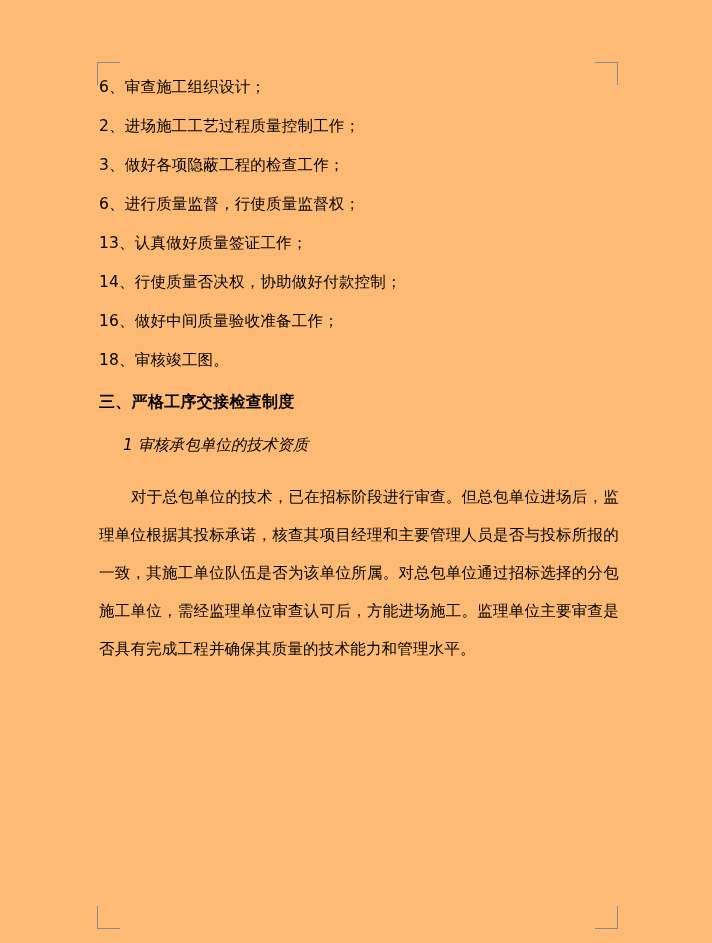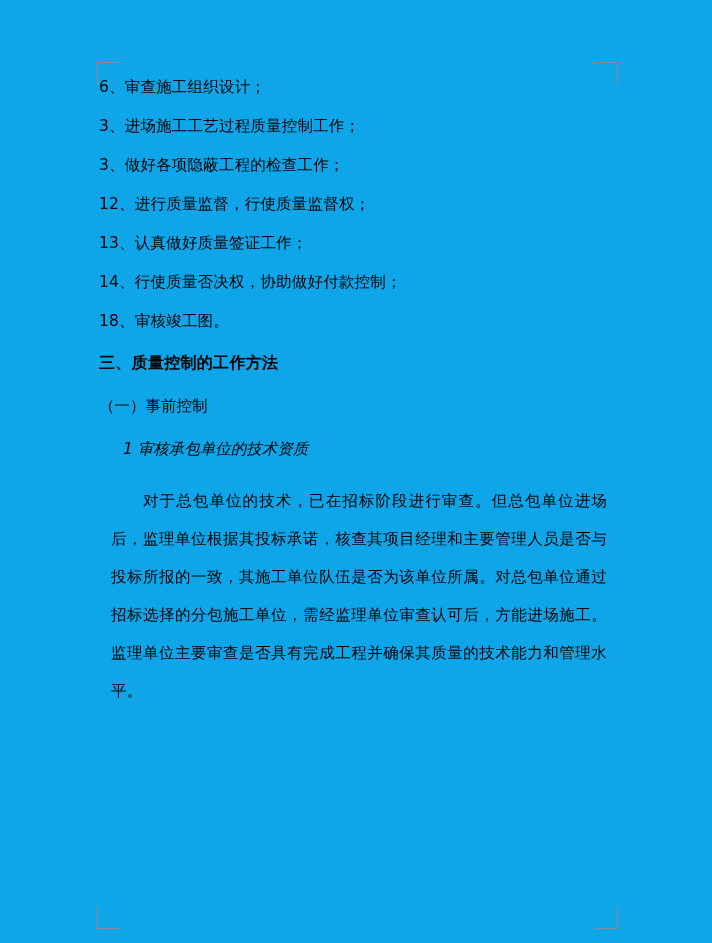--- a/index.html
+++ b/index.html
@@ -11,21 +11,21 @@
     width: 712px;
     height: 943px;
     font-family: "DejaVu Sans", "Liberation Sans", sans-serif;
     color: #000000;
     position: relative;
     overflow: hidden;
   }
   .page {
     position: absolute;
     inset: 0;
-    background: #0ea5e9;
+    background: #fdba74;
   }
   
   .mark {
     position: absolute;
     width: 22px;
     height: 22px;
   }
   .mark.tl { left: 97px;  top: 62px;  border-left: 1px solid #8c8c8c; border-top: 1px solid #8c8c8c; }
   .mark.tr { left: 595px; top: 62px;  border-right: 1px solid #8c8c8c; border-top: 1px solid #8c8c8c; }
   .mark.bl { left: 97px;  top: 906px; border-left: 1px solid #8c8c8c; border-bottom: 1px solid #8c8c8c; }
@@ -60,46 +60,46 @@
   .indent1 {
     font-size: 15.5px;
     margin: 0 0 22px 0;
     padding-left: 24px;
     white-space: nowrap;
     font-style: italic;
   }
   .para {
     font-size: 15.5px;
     line-height: 38px;
-    margin: 12px;
+    margin: 0;
     text-align: justify;
     text-justify: inter-ideograph;
     text-indent: 32px;
     letter-spacing: 0.2px;
   }
 </style>
 </head>
 <body>
 
 <div class="page">
 
   <div class="mark tl"></div>
   <div class="mark tr"></div>
   <div class="mark bl"></div>
   <div class="mark br"></div>
 
   <div class="content">
 
     <p class="line">6、审查施工组织设计；</p>
-    <p class="line">3、进场施工工艺过程质量控制工作；</p>
+    <p class="line">2、进场施工工艺过程质量控制工作；</p>
     <p class="line">3、做好各项隐蔽工程的检查工作；</p>
-    <p class="line">12、进行质量监督，行使质量监督权；</p>
+    <p class="line">6、进行质量监督，行使质量监督权；</p>
     <p class="line">13、认真做好质量签证工作；</p>
     <p class="line">14、行使质量否决权，协助做好付款控制；</p>
+    <p class="line">16、做好中间质量验收准备工作；</p>
     <p class="line">18、审核竣工图。</p>
 
-    <p class="heading">三、质量控制的工作方法</p>
-    <p class="subhead">（一）事前控制</p>
+    <p class="heading">三、严格工序交接检查制度</p>
     <p class="indent1">1 审核承包单位的技术资质</p>
     <p class="para">对于总包单位的技术，已在招标阶段进行审查。但总包单位进场后，监理单位根据其投标承诺，核查其项目经理和主要管理人员是否与投标所报的一致，其施工单位队伍是否为该单位所属。对总包单位通过招标选择的分包施工单位，需经监理单位审查认可后，方能进场施工。监理单位主要审查是否具有完成工程并确保其质量的技术能力和管理水平。</p>
 
   </div>
 </div>
 
 </body></html>

